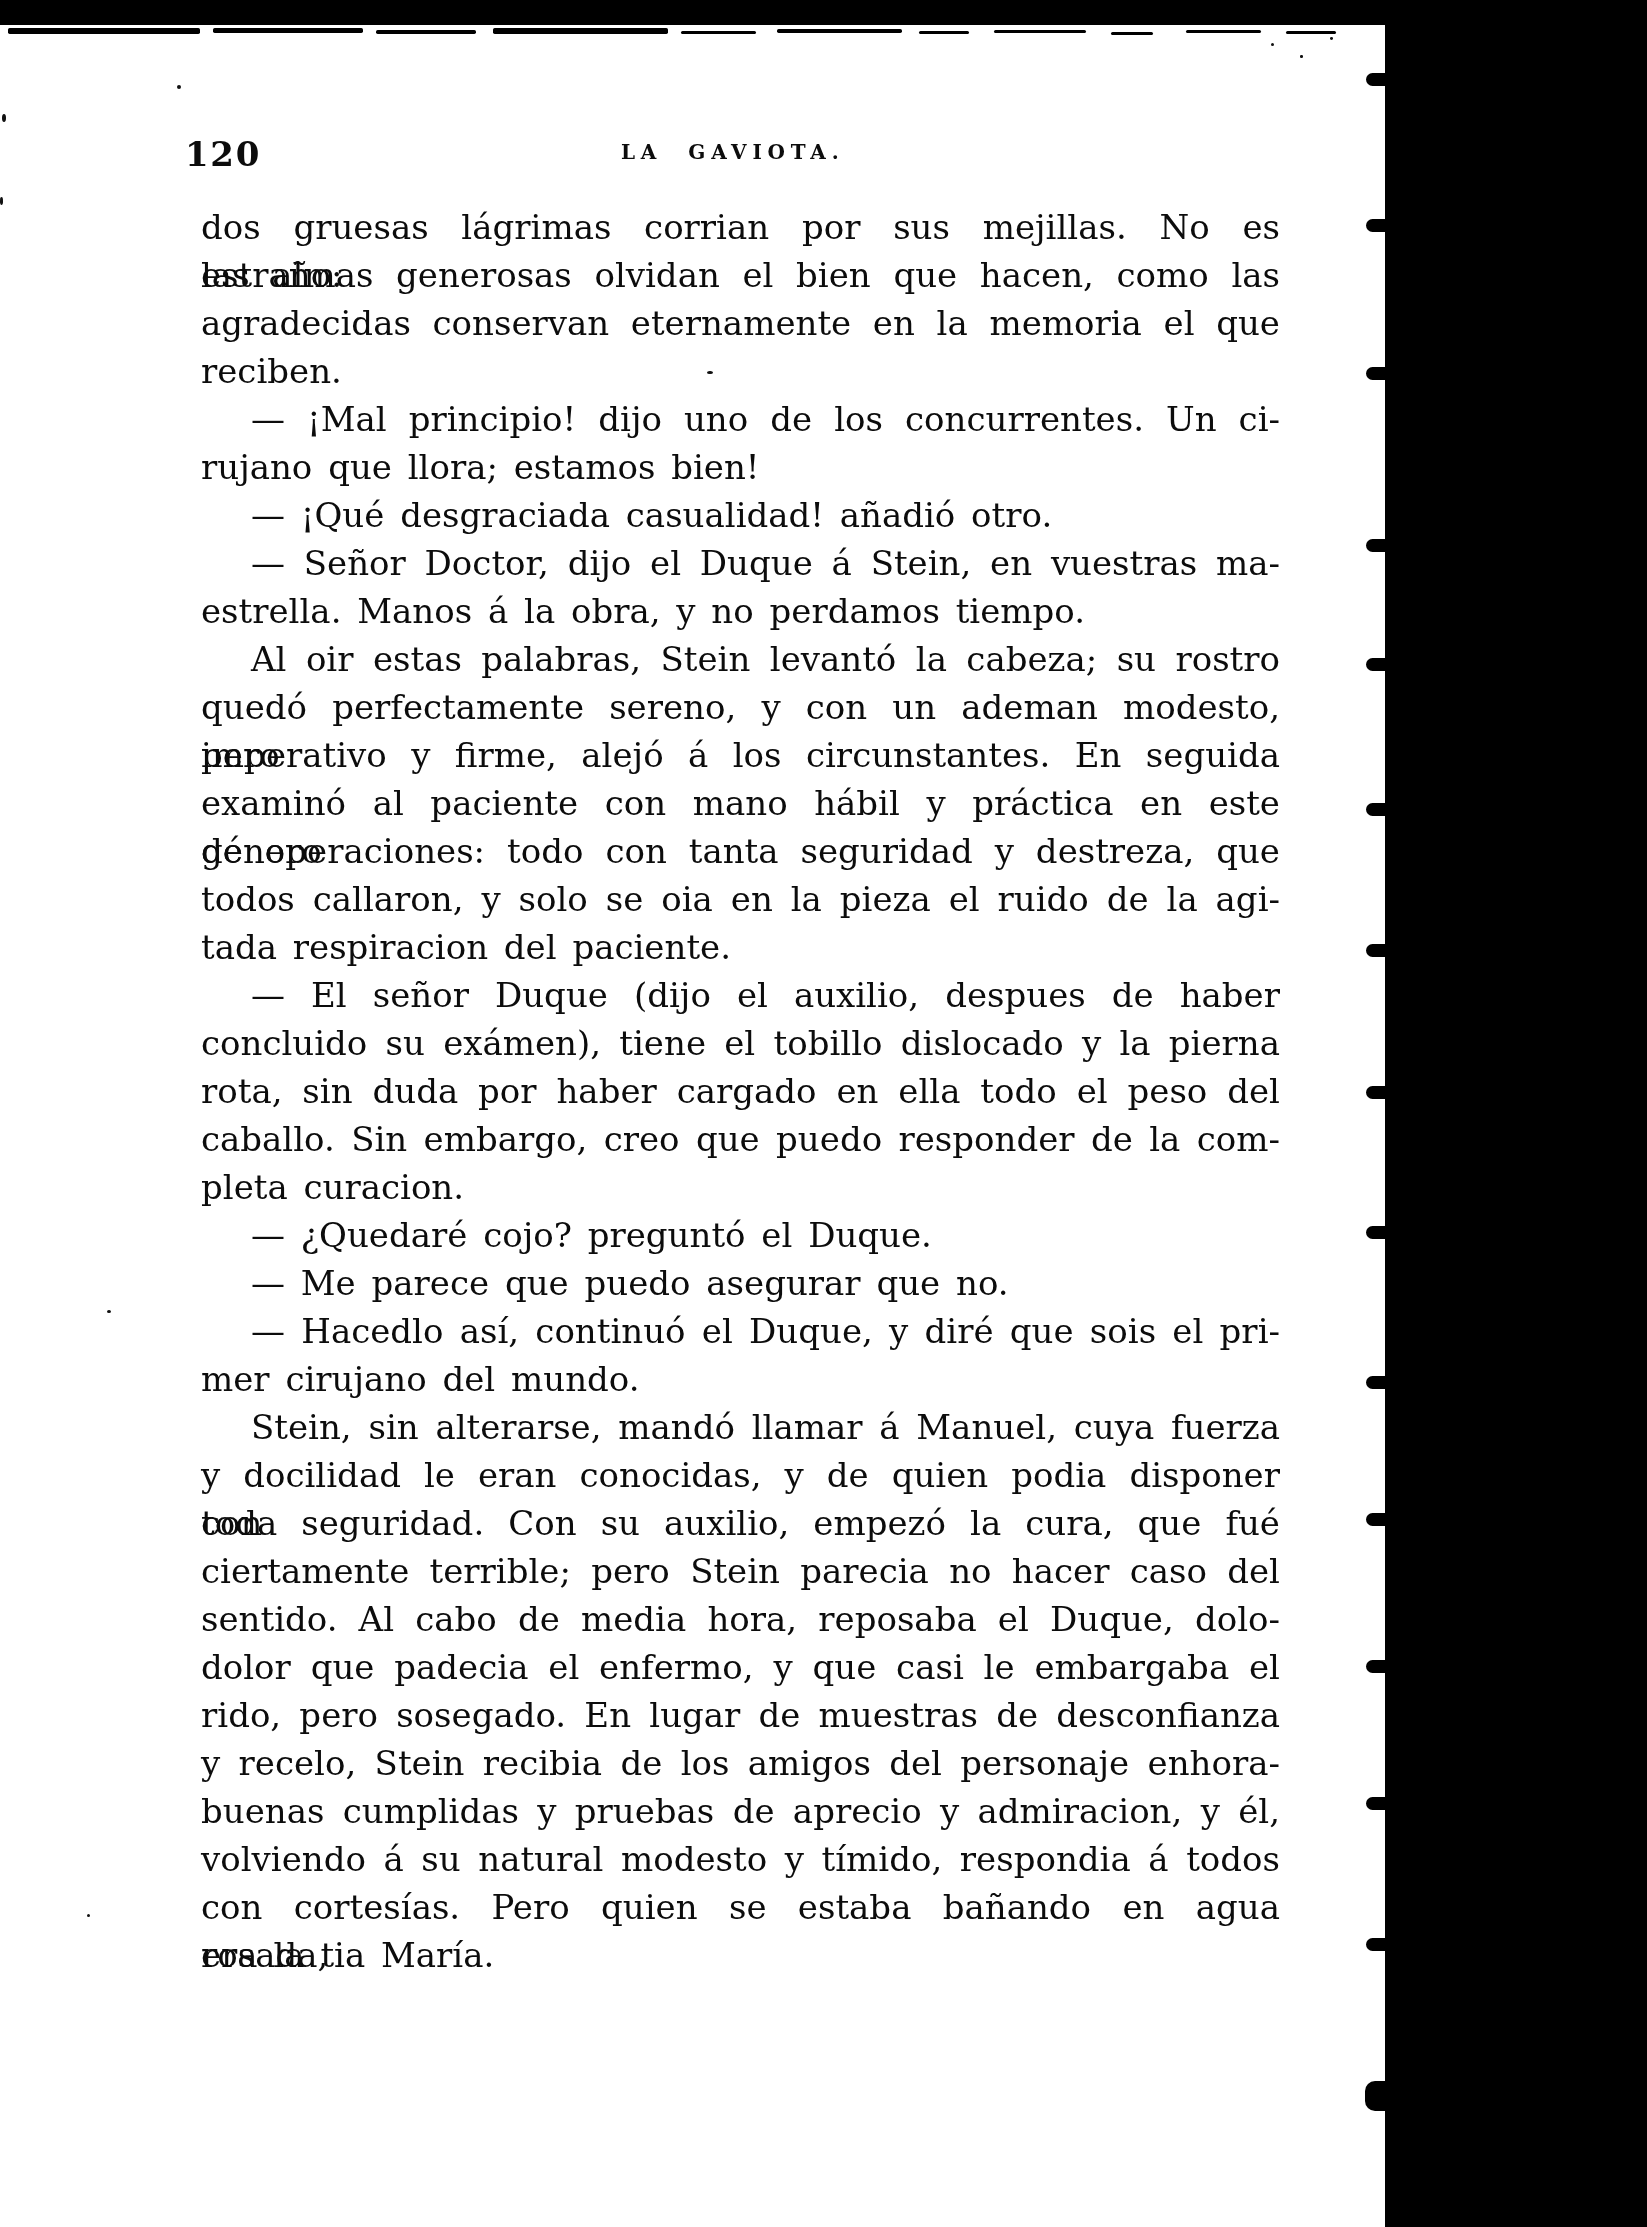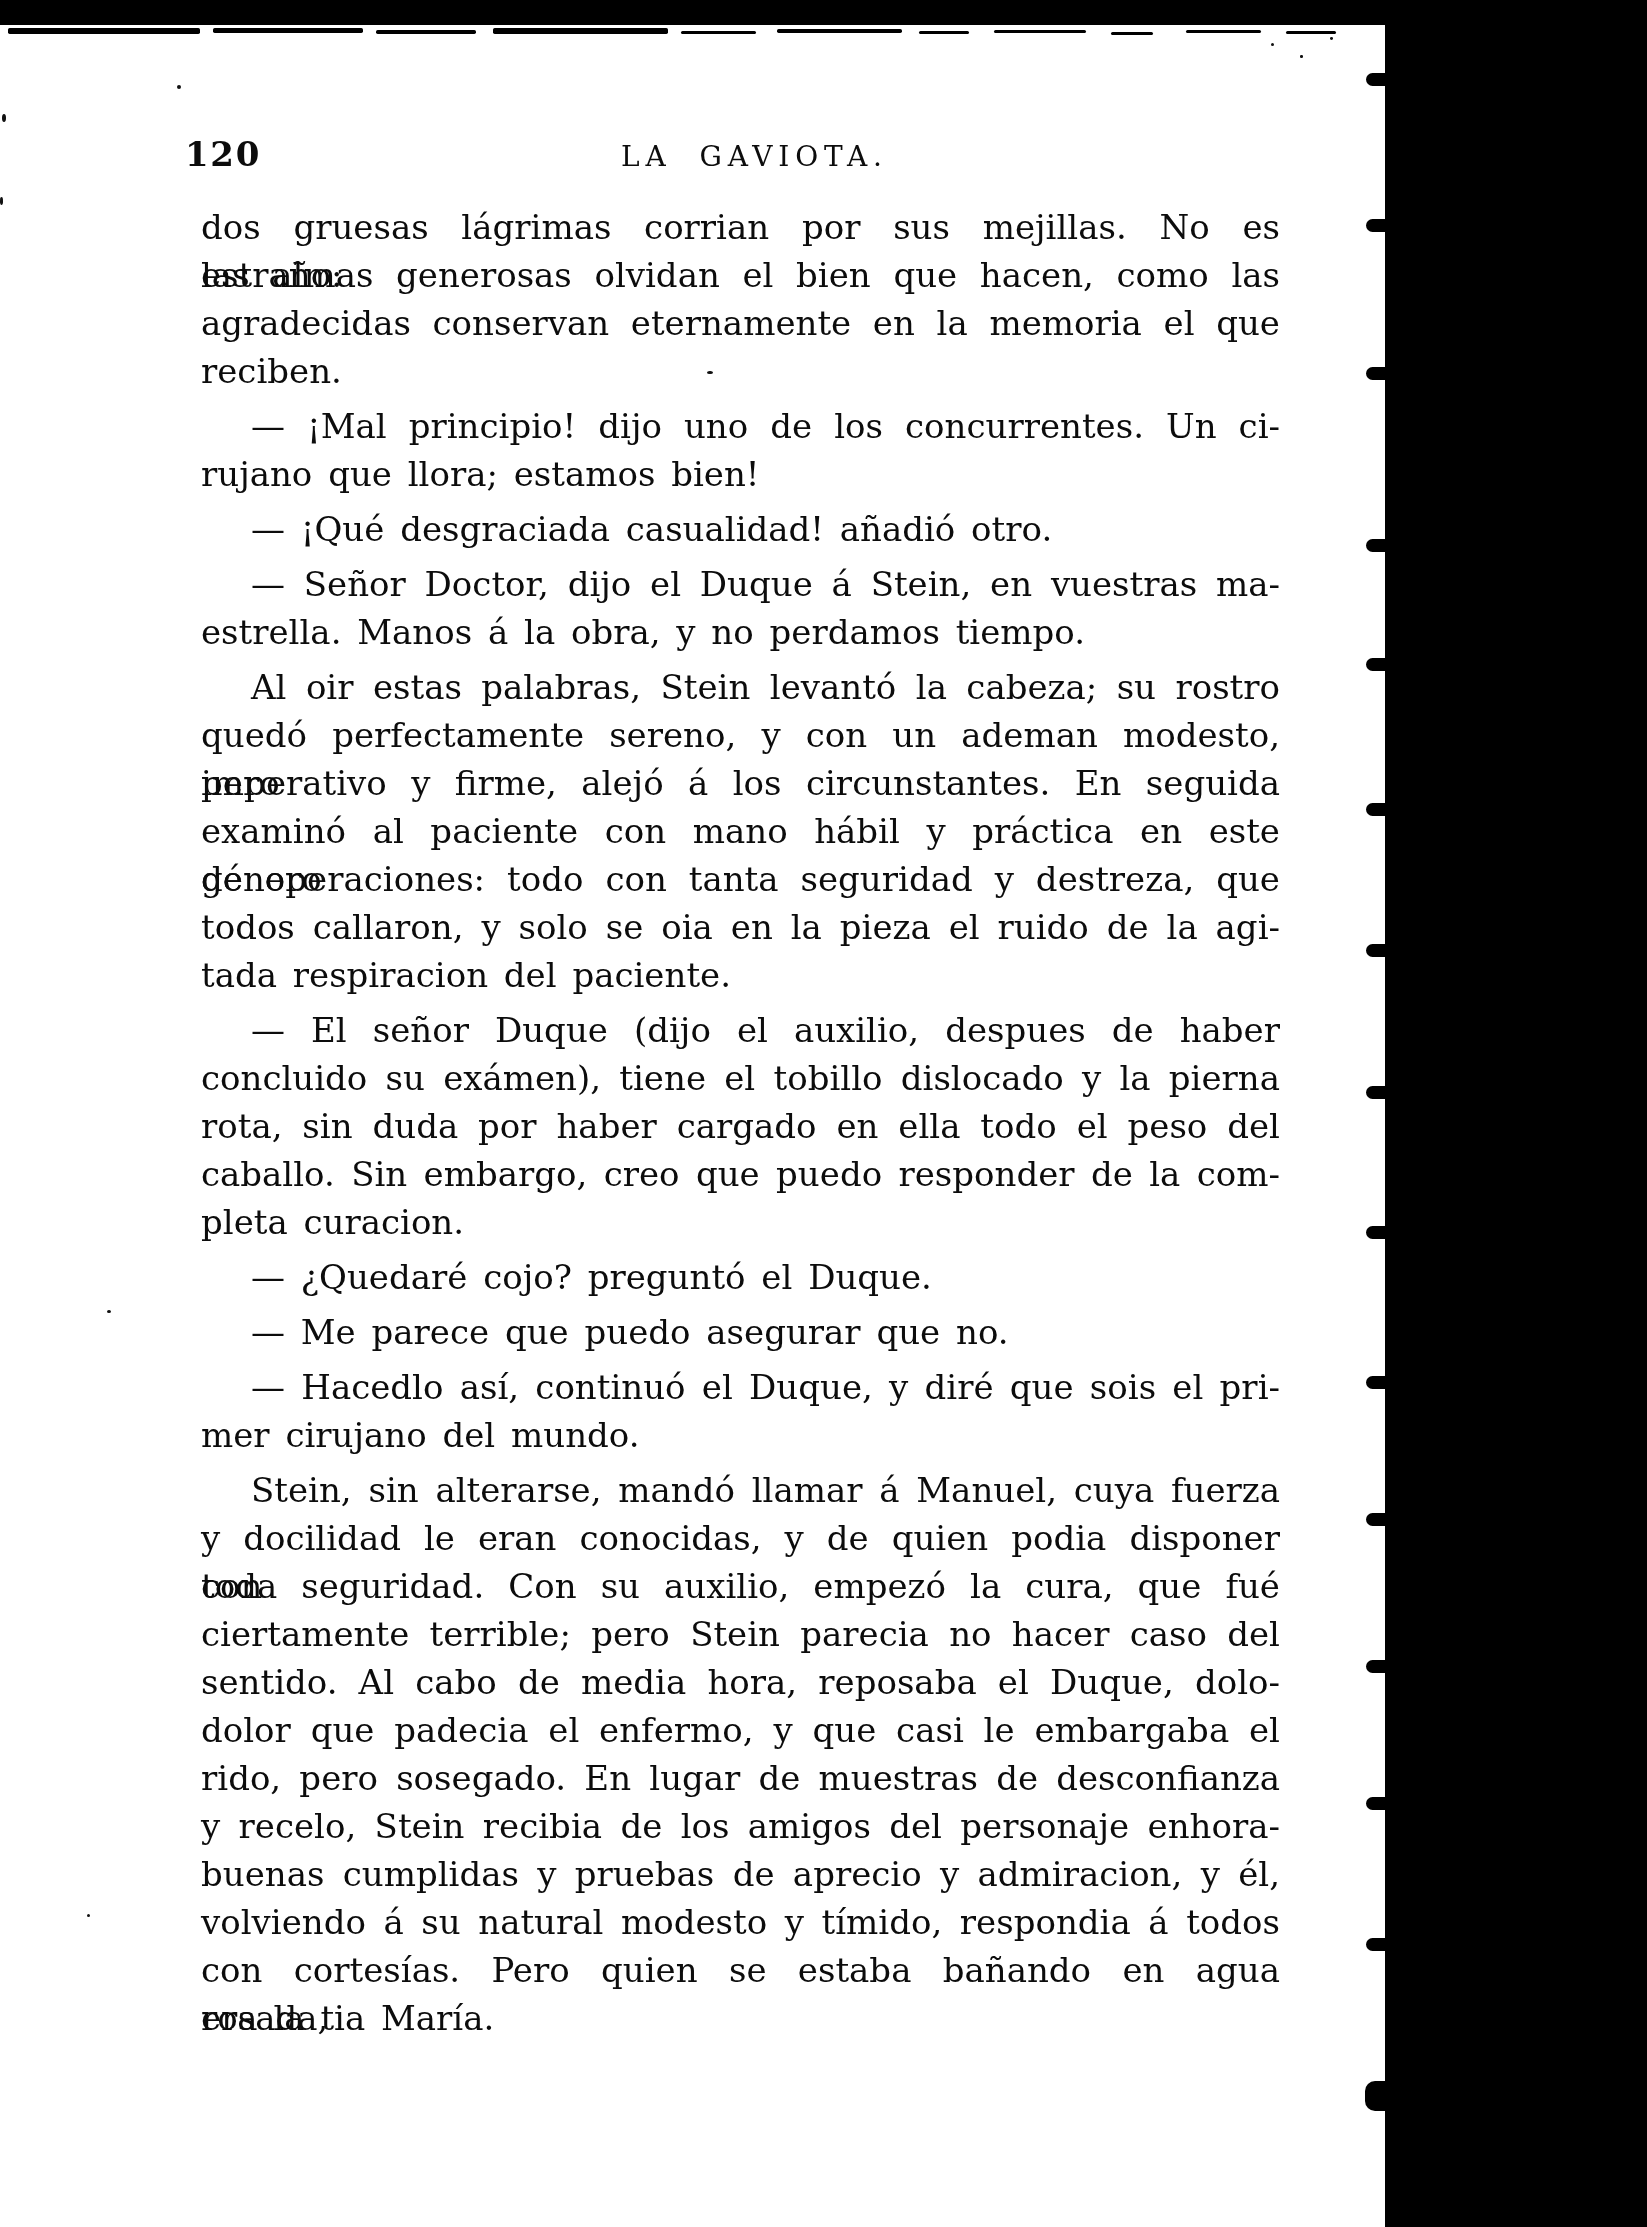--- a/index.html
+++ b/index.html
@@ -37,38 +37,38 @@
     position: absolute; background: #111; border-radius: 50%;
   }
   
   .header-row { position: absolute; left: 0; top: 0; width: 100%; }
   .page-number {
     position: absolute; left: 185px; top: 134px;
     font-size: 34px; font-weight: bold; letter-spacing: 1.7px;
   }
   .running-title {
     position: absolute; left: 621px; top: 140px;
-    font-size: 28px; font-weight: normal;
+    font-size: 20px; font-weight: bold;
     letter-spacing: 5.8px; word-spacing: 13.4px;
   }
   
   .text-block {
     position: absolute; left: 201px; top: 203px;
     width: 1079px;
   }
   .line {
     font-size: 34px;
     line-height: 48px;
     height: 48px;
     white-space: normal;
     text-align: justify;
     text-align-last: justify;
     word-spacing: 5px;
   }
-  .line.indent { padding-left: 50px; margin-top: 7px; }
+  .line.indent { padding-left: 50px; }
   .line.last { text-align-last: left; }
 </style>
 </head>
 <body>
 
 <div class="page">
 
   <div class="top-strip"></div>
   <div class="right-bar" id="right-bar" style="left: 1385px; top: 0px; width: 262px; height: 2227px;"></div>
   <div id="artifact-layer">

